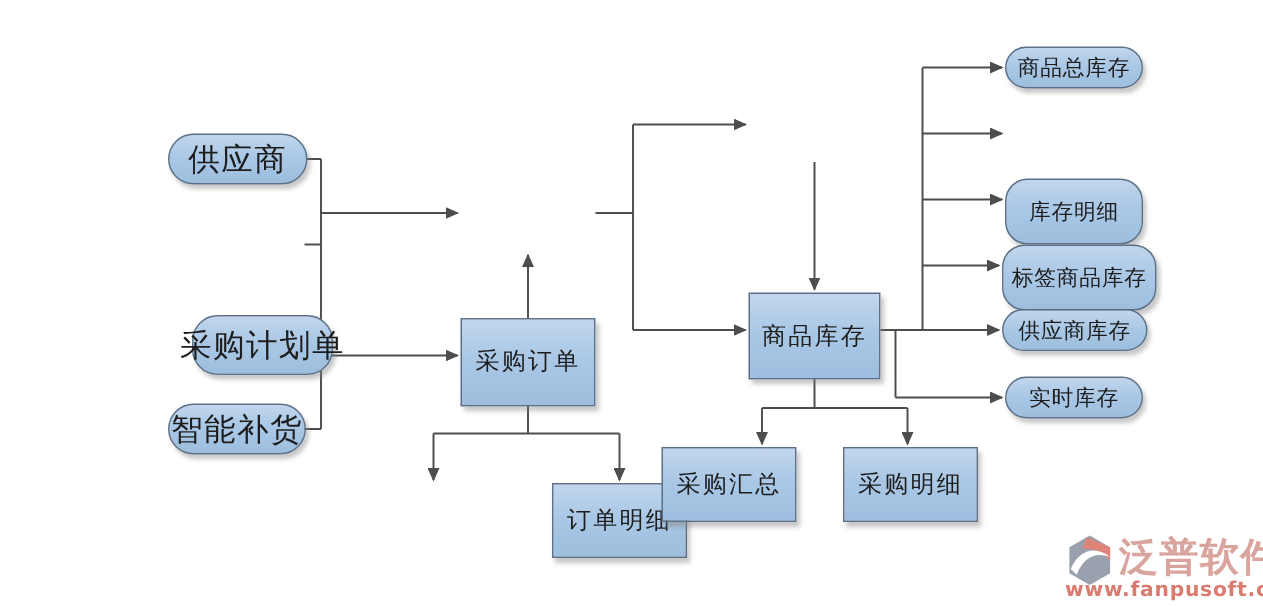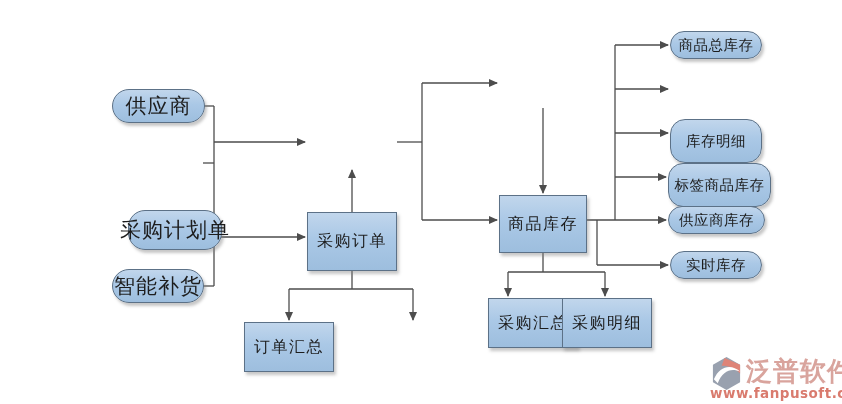--- a/index.html
+++ b/index.html
@@ -132,22 +132,22 @@
     </g>
   </svg>
 
   <div class="node stadium" style="left:112px;top:89px;width:93px;height:34px">供应商</div>
   <div class="node stadium" style="left:128px;top:210px;width:94px;height:40px">采购计划单</div>
   <div class="node stadium" style="left:112px;top:269px;width:92px;height:34px">智能补货</div>
 
   <div class="node" style="left:307px;top:212px;width:90px;height:59px">采购订单</div>
   <div class="node" style="left:499px;top:195px;width:88px;height:58px">商品库存</div>
 
-  <div class="node" style="left:244px;top:322px;width:90px;height:50px">订单汇总</div>
-  <div class="node" style="left:488px;top:298px;width:90px;height:50px">采购汇总</div>
+  <div class="node" style="left:368px;top:322px;width:90px;height:50px">订单明细</div>
+  <div class="node" style="left:441px;top:298px;width:90px;height:50px">采购汇总</div>
   <div class="node" style="left:562px;top:298px;width:90px;height:50px">采购明细</div>
 
   <div class="node stadium small" style="left:670px;top:31px;width:92px;height:28px">商品总库存</div>
   <div class="node stadium small" style="left:670px;top:119px;width:92px;height:44px">库存明细</div>
   <div class="node stadium small" style="left:668px;top:163px;width:103px;height:44px">标签商品库存</div>
   <div class="node stadium small" style="left:668px;top:206px;width:97px;height:28px">供应商库存</div>
   <div class="node stadium small" style="left:670px;top:251px;width:92px;height:28px">实时库存</div>
 
   <div class="watermark">
     <svg class="logo-icon" width="33" height="35" viewBox="0 0 34 36">

